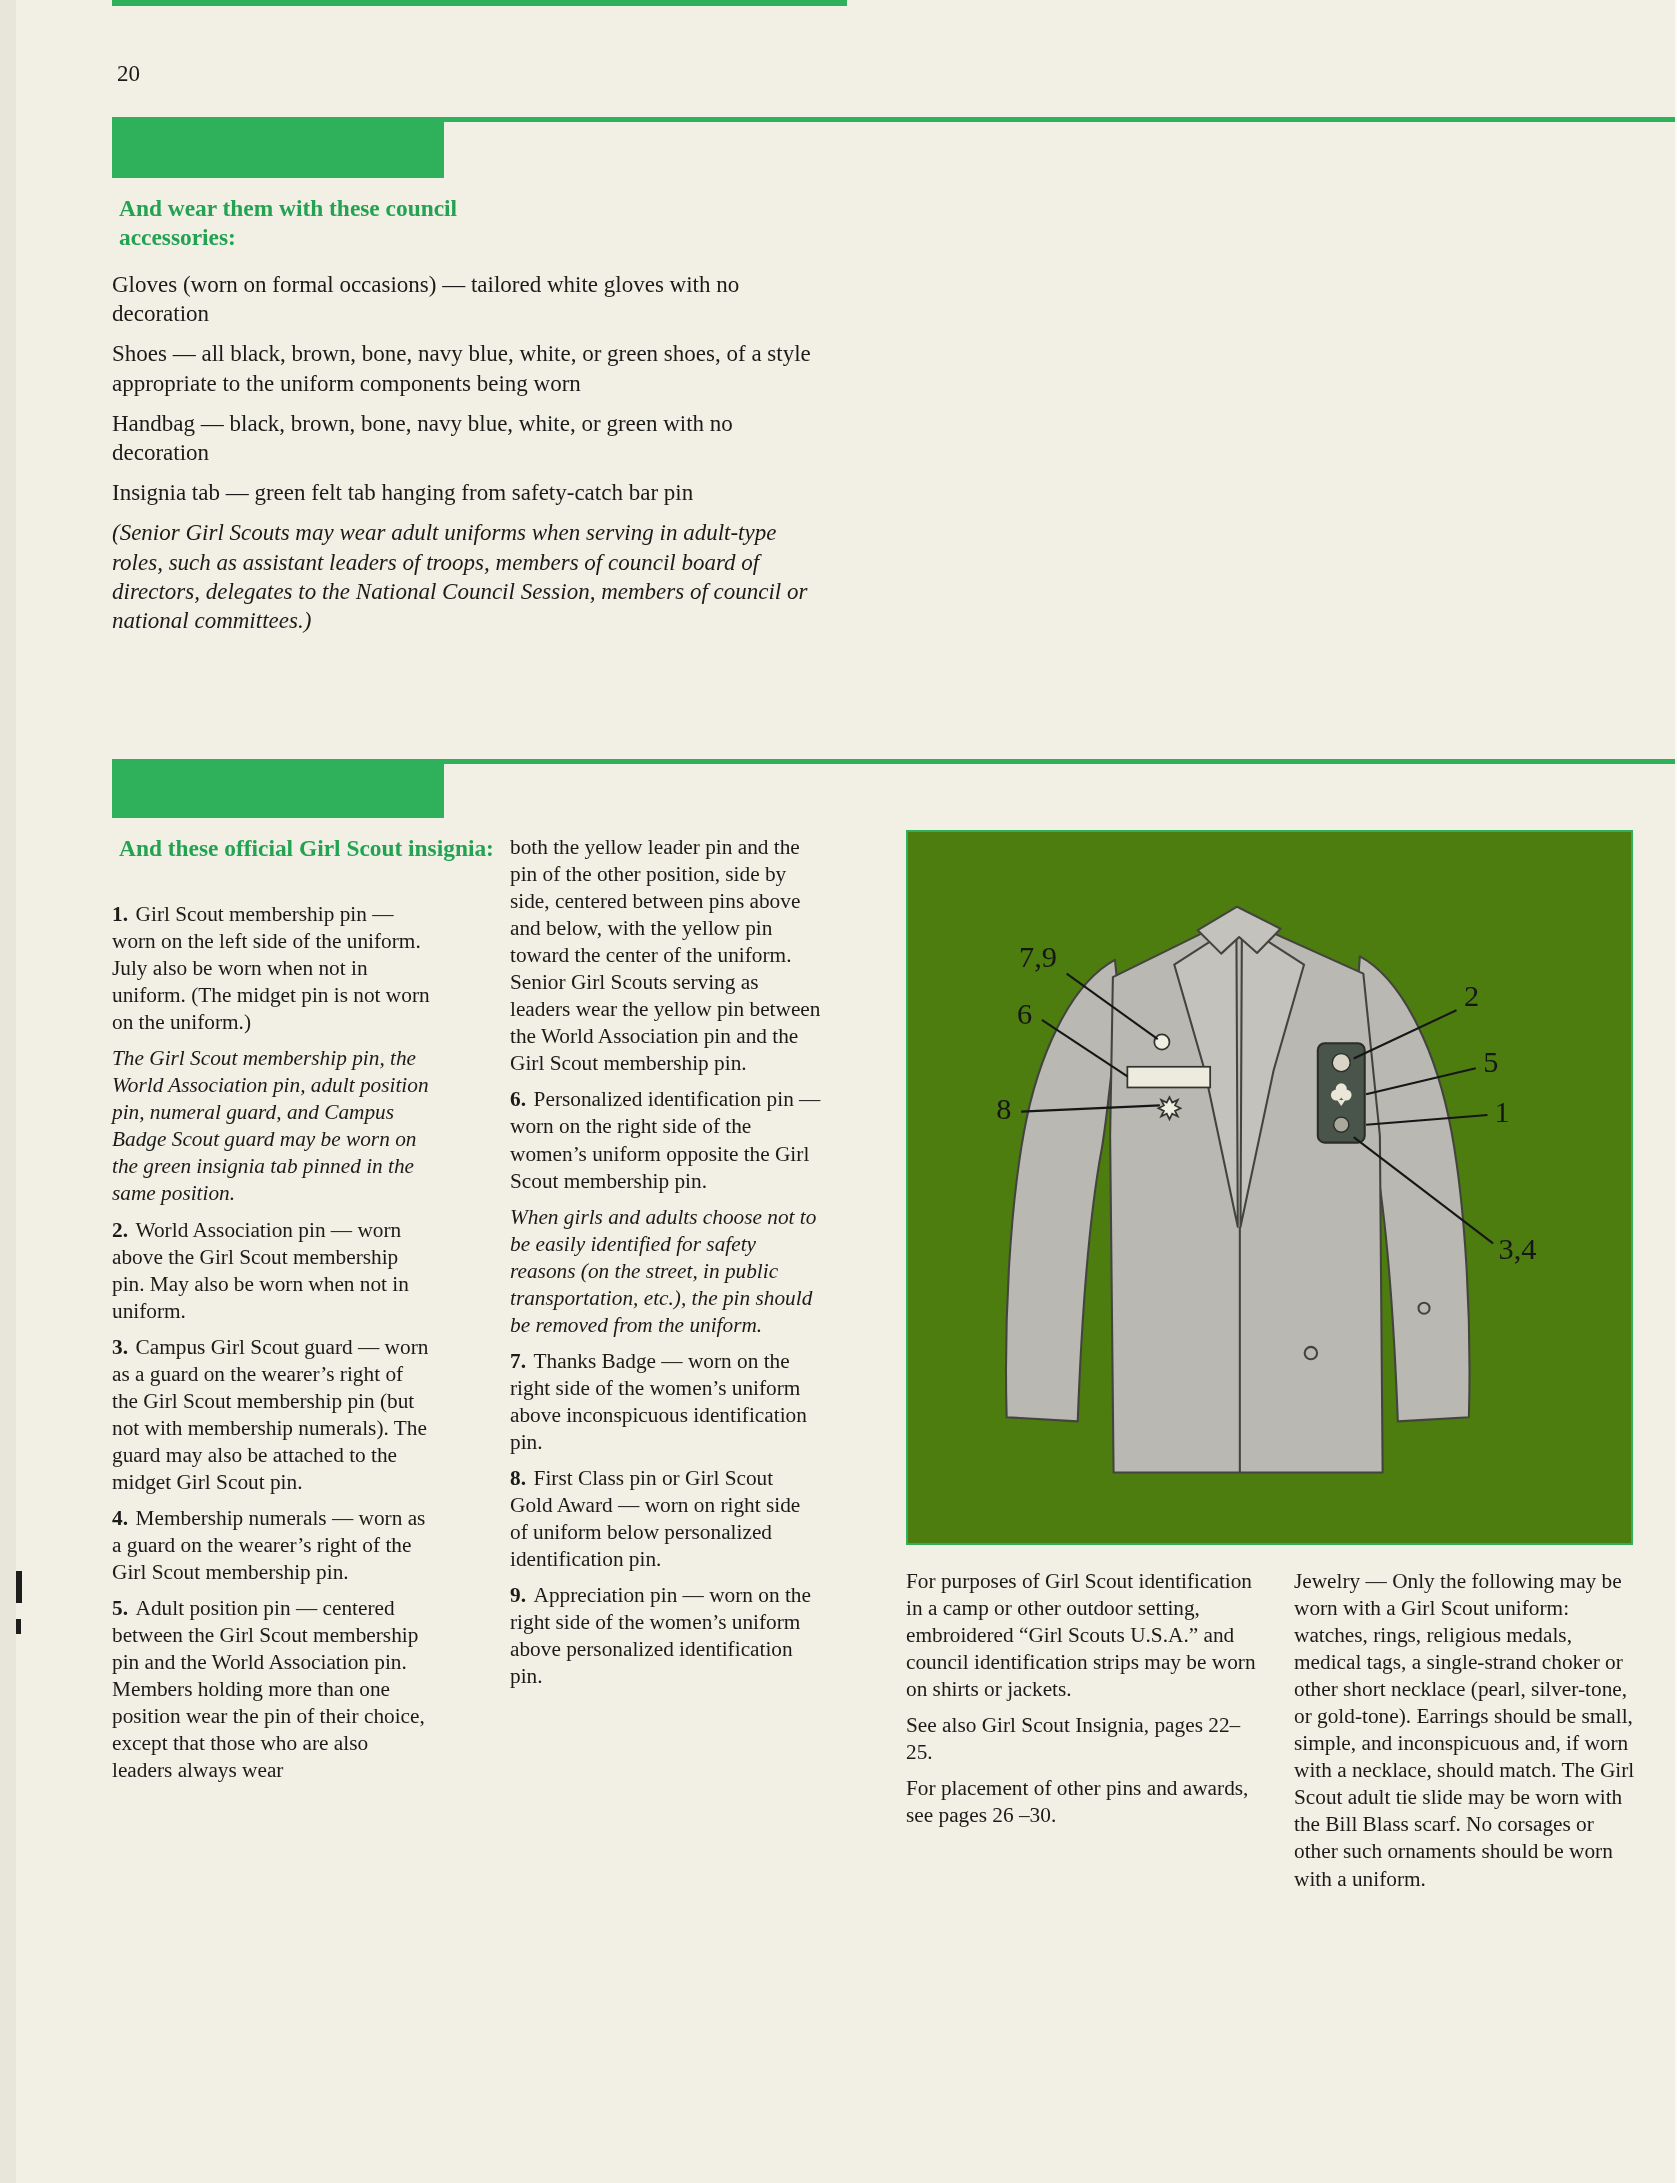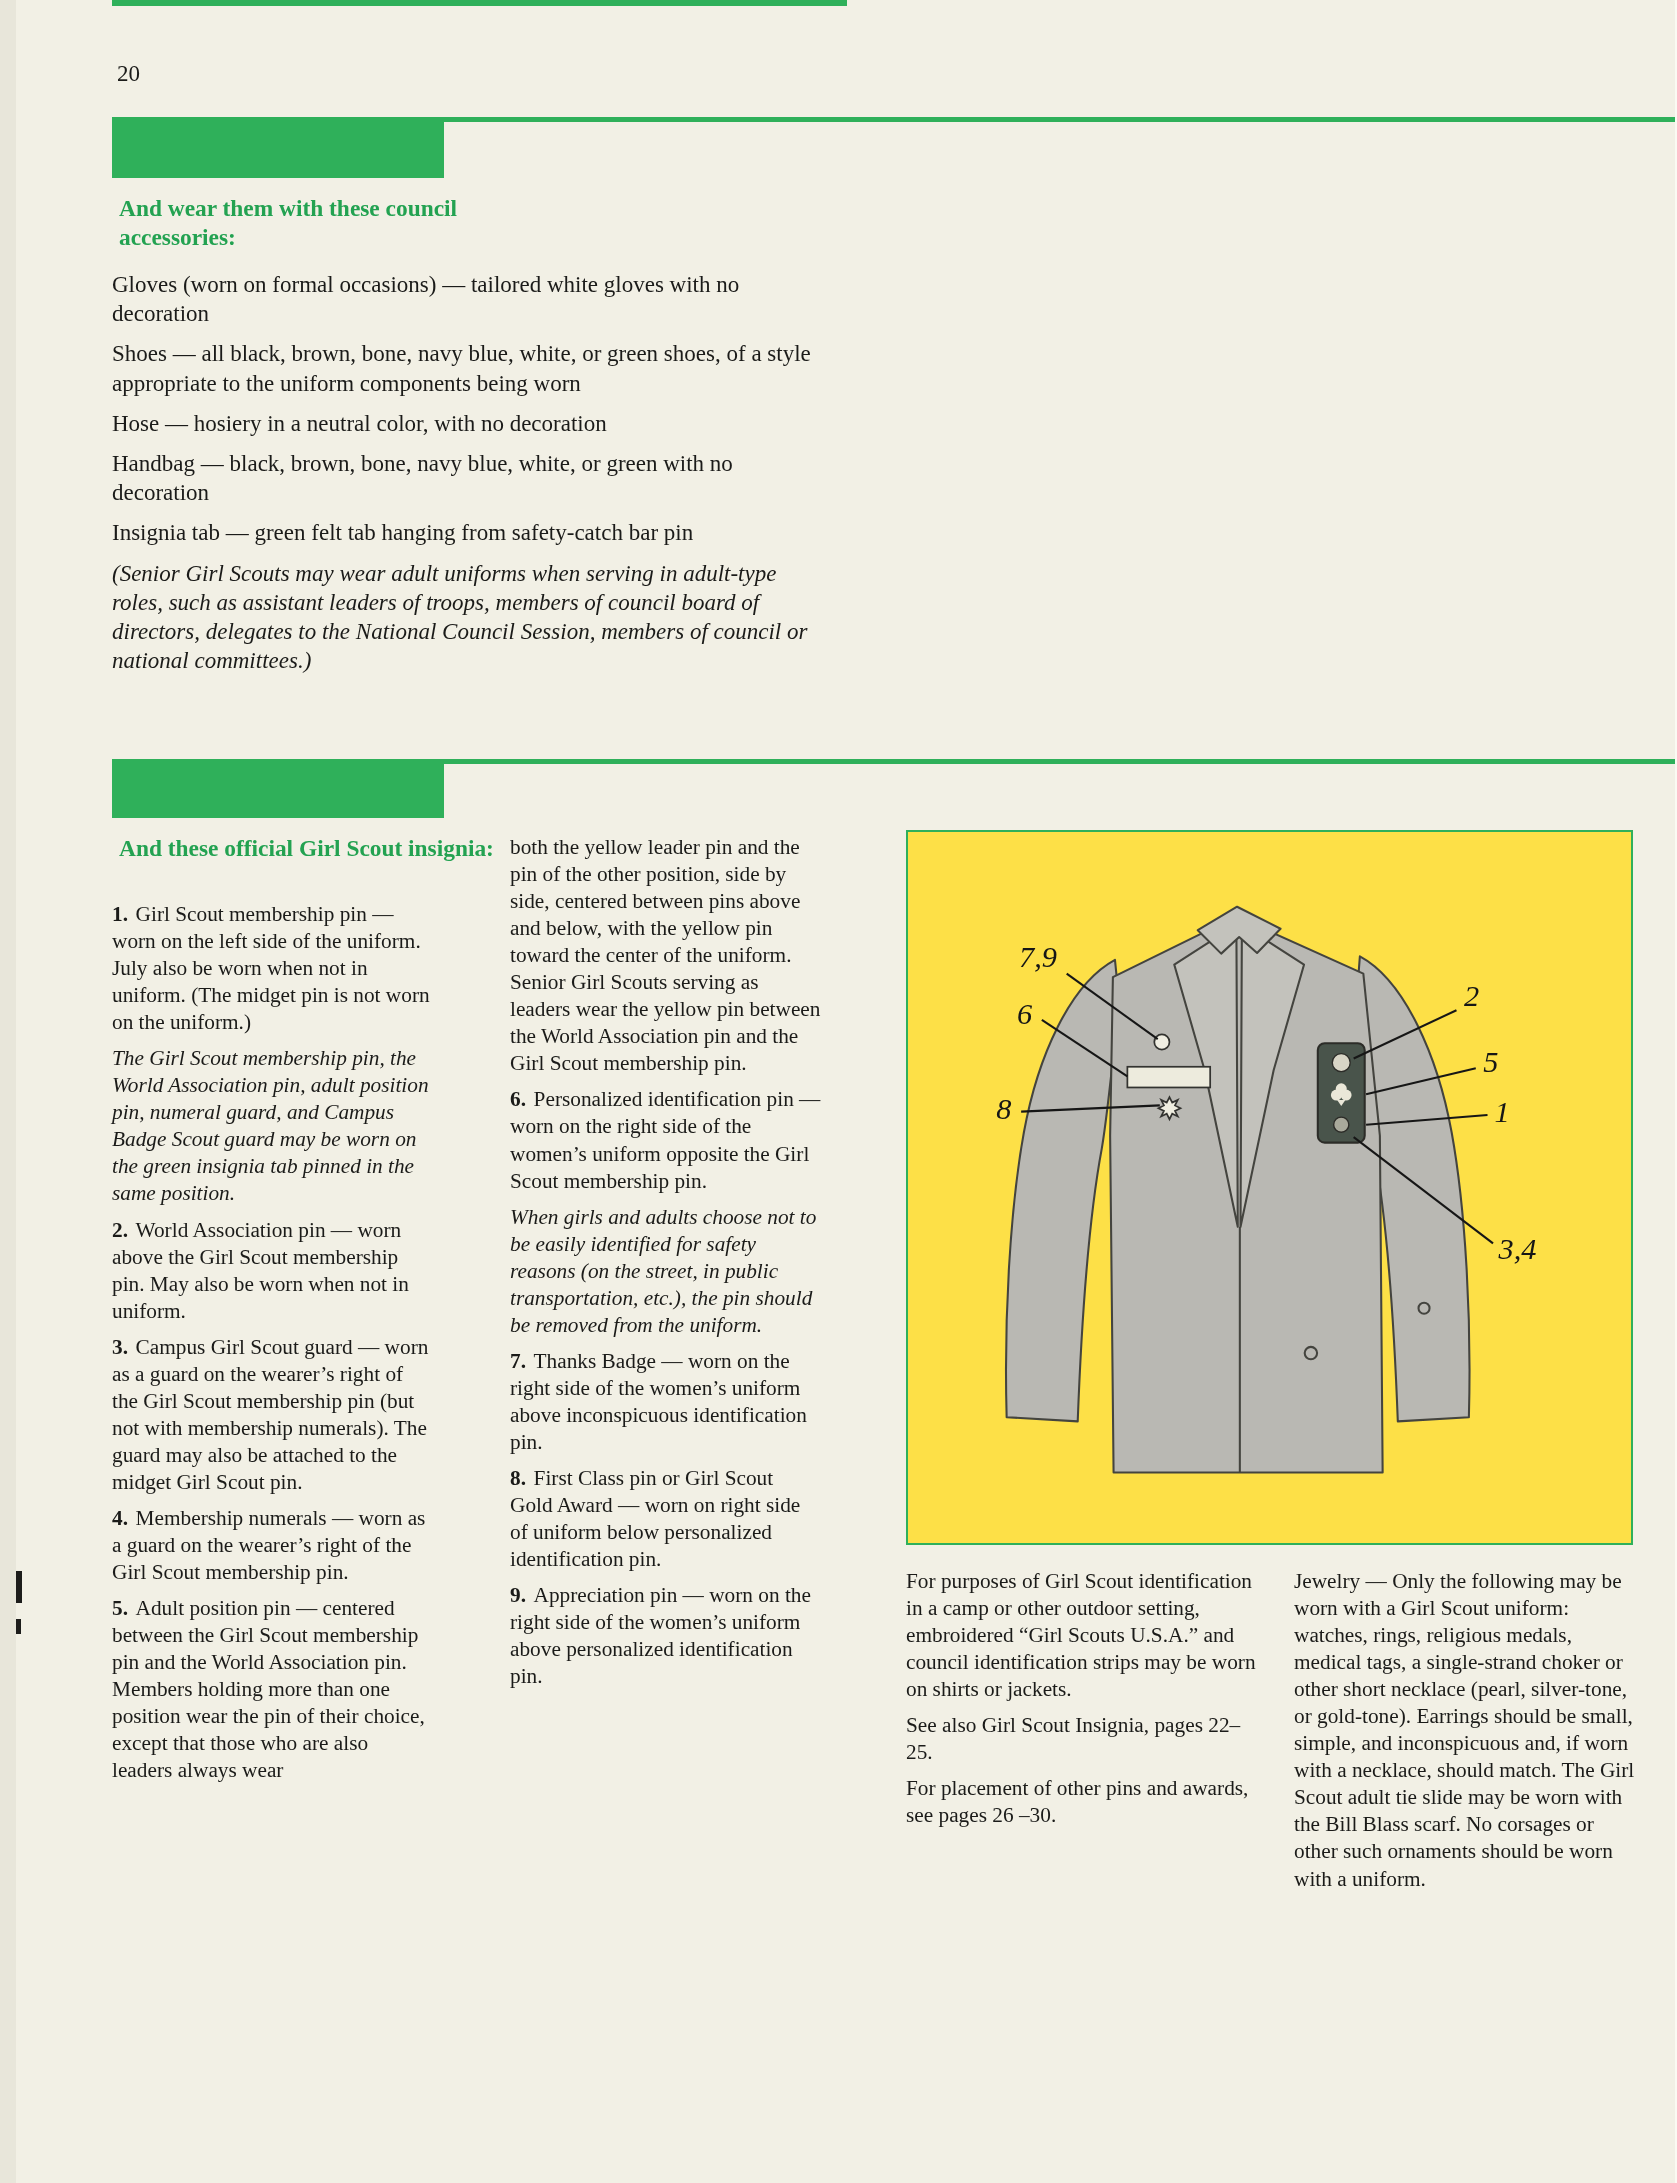--- a/index.html
+++ b/index.html
@@ -32,22 +32,21 @@
   .textcol.narrow p {
     font-size: 21.3px;
     margin: 0 0 9px 0;
   }
   .textcol p:last-child { margin-bottom: 0; }
   .italic { font-style: italic; }
   .num { font-weight: bold; padding-right: 7.6px; }
   #page-number { font-size: 23px; }
   #figure-box {
     border: 2.8px solid #2fb05a;
-    background: #fde047;
-    font-style: italic;
+    background: #4d7c0f;
   }
   .edge-strip { background: #fbfaf3; }
   .scan-mark { background: #1d1d1b; }
 </style>
 </head>
 <body>
 
 <div id="page">
 
   <div class="abs rule" style="left:96px; top:0; width:735px; height:6.2px;"></div>
@@ -55,21 +54,20 @@
   <div class="abs" id="page-number" style="left:101px; top:61px;">20</div>
 
   <div class="abs rule" style="left:96px; top:117px; width:1581px; height:4.8px;"></div>
   <div class="abs bar" style="left:96px; top:117px; width:332px; height:61px;"></div>
 
   <h2 class="abs green-head" style="left:103px; top:194px; width:375px;">And wear them with these council accessories:</h2>
 
   <div class="abs textcol" style="left:96px; top:270px; width:716px;">
     <p>Gloves (worn on formal occasions) — tailored white gloves with no decoration</p>
     <p>Shoes — all black, brown, bone, navy blue, white, or green shoes, of a style appropriate to the uniform components being worn</p>
-    <p>Hose — hosiery in a neutral color, with no decoration</p>
     <p>Handbag — black, brown, bone, navy blue, white, or green with no decoration</p>
     <p>Insignia tab — green felt tab hanging from safety-catch bar pin</p>
     <p class="italic">(Senior Girl Scouts may wear adult uniforms when serving in adult-type roles, such as assistant leaders of troops, members of council board of directors, delegates to the National Council Session, members of council or national committees.)</p>
   </div>
 
   <div class="abs rule" style="left:96px; top:759px; width:1581px; height:4.8px;"></div>
   <div class="abs bar" style="left:96px; top:759px; width:332px; height:59px;"></div>
 
   <h2 class="abs green-head" style="left:103px; top:834px; width:375px;">And these official Girl Scout insignia:</h2>
 

